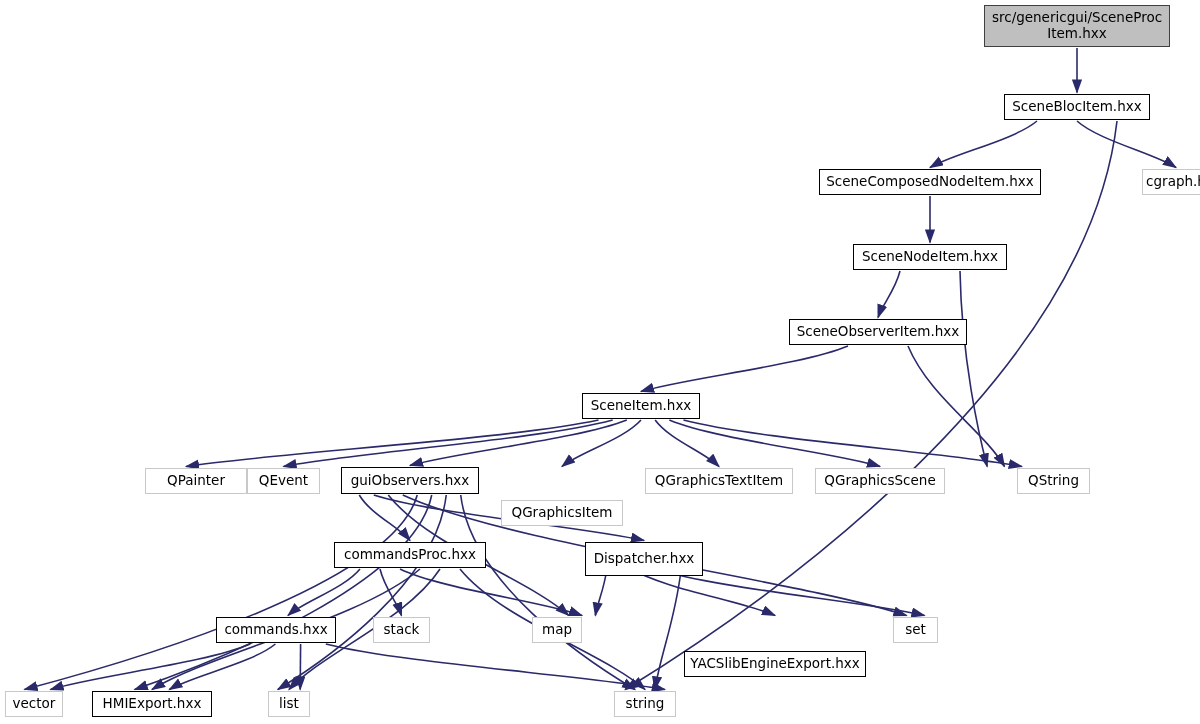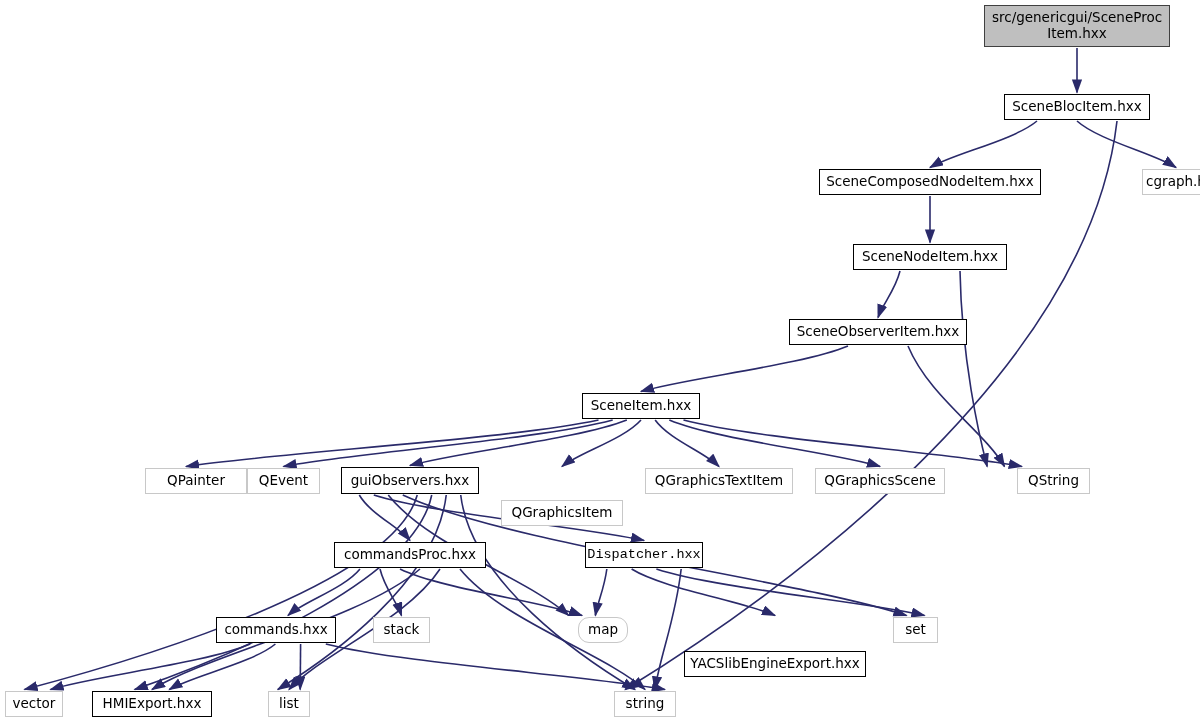--- a/index.html
+++ b/index.html
@@ -76,24 +76,24 @@
       <div class="node proj" style="left: 789px; top: 319px; width: 178px; height: 26px;"><span>SceneObserverItem.hxx</span></div>
       <div class="node proj" style="left: 582px; top: 393px; width: 118px; height: 26px;"><span>SceneItem.hxx</span></div>
       <div class="node ext" style="left: 145px; top: 468px; width: 102px; height: 26px;"><span>QPainter</span></div>
       <div class="node ext" style="left: 247px; top: 468px; width: 73px; height: 26px;"><span>QEvent</span></div>
       <div class="node proj" style="left: 341px; top: 467px; width: 138px; height: 27px;"><span>guiObservers.hxx</span></div>
       <div class="node ext" style="left: 501px; top: 468px; width: 122px; height: 26px; margin-top: 32px;"><span>QGraphicsItem</span></div>
       <div class="node ext" style="left: 645px; top: 468px; width: 148px; height: 26px;"><span>QGraphicsTextItem</span></div>
       <div class="node ext" style="left: 815px; top: 468px; width: 130px; height: 26px;"><span>QGraphicsScene</span></div>
       <div class="node ext" style="left: 1017px; top: 468px; width: 73px; height: 26px;"><span>QString</span></div>
       <div class="node proj" style="left: 334px; top: 542px; width: 152px; height: 26px;"><span>commandsProc.hxx</span></div>
-      <div class="node proj" style="left: 585px; top: 542px; width: 118px; height: 26px; font-family: Liberation Mono, monospace;"><span>Dispatcher.hxx</span></div>
+      <div class="node proj" style="left: 585px; top: 542px; width: 118px; height: 34px;"><span>Dispatcher.hxx</span></div>
       <div class="node proj" style="left: 216px; top: 617px; width: 120px; height: 26px;"><span>commands.hxx</span></div>
       <div class="node ext" style="left: 373px; top: 617px; width: 57px; height: 26px;"><span>stack</span></div>
-      <div class="node ext" style="left: 578px; top: 617px; width: 50px; height: 26px; border-radius: 11px;"><span>map</span></div>
+      <div class="node ext" style="left: 532px; top: 617px; width: 50px; height: 26px;"><span>map</span></div>
       <div class="node proj" style="left: 684px; top: 651px; width: 182px; height: 26px;"><span>YACSlibEngineExport.hxx</span></div>
       <div class="node ext" style="left: 893px; top: 617px; width: 45px; height: 26px;"><span>set</span></div>
       <div class="node ext" style="left: 5px; top: 691px; width: 58px; height: 26px;"><span>vector</span></div>
       <div class="node proj" style="left: 92px; top: 691px; width: 120px; height: 26px;"><span>HMIExport.hxx</span></div>
       <div class="node ext" style="left: 268px; top: 691px; width: 42px; height: 26px;"><span>list</span></div>
       <div class="node ext" style="left: 614px; top: 691px; width: 62px; height: 26px;"><span>string</span></div>
     </div>
 </div>
 
 </body></html>

